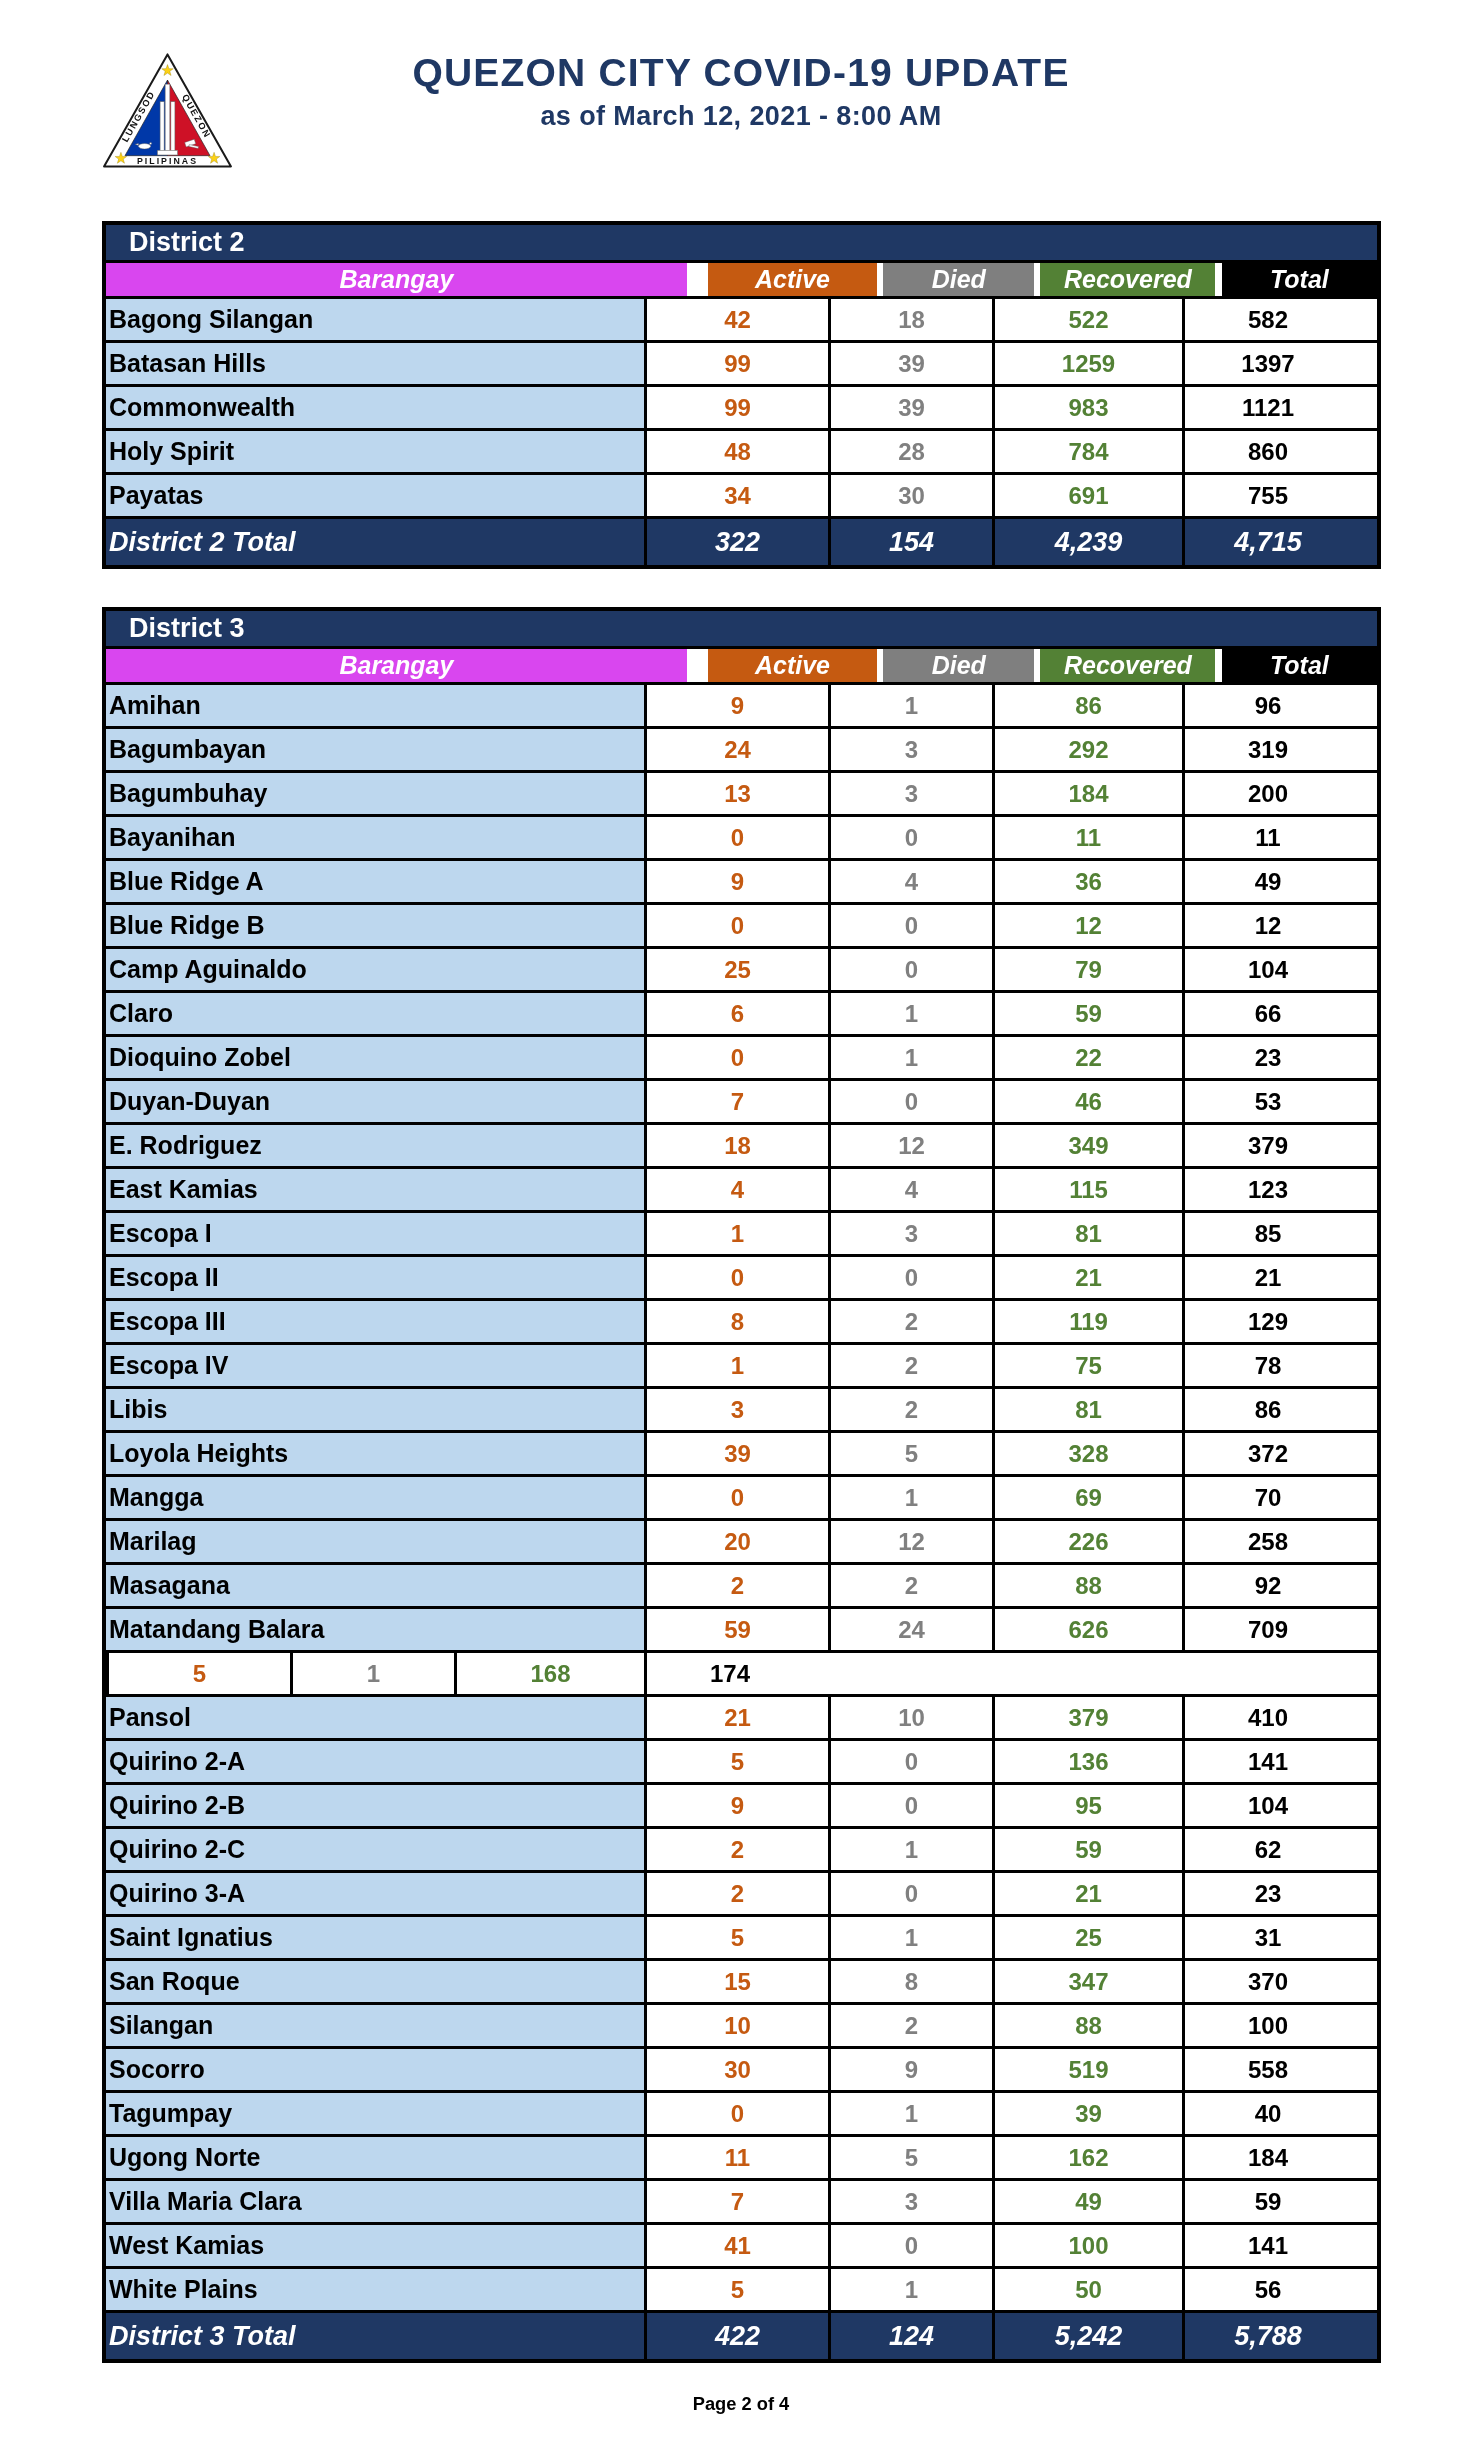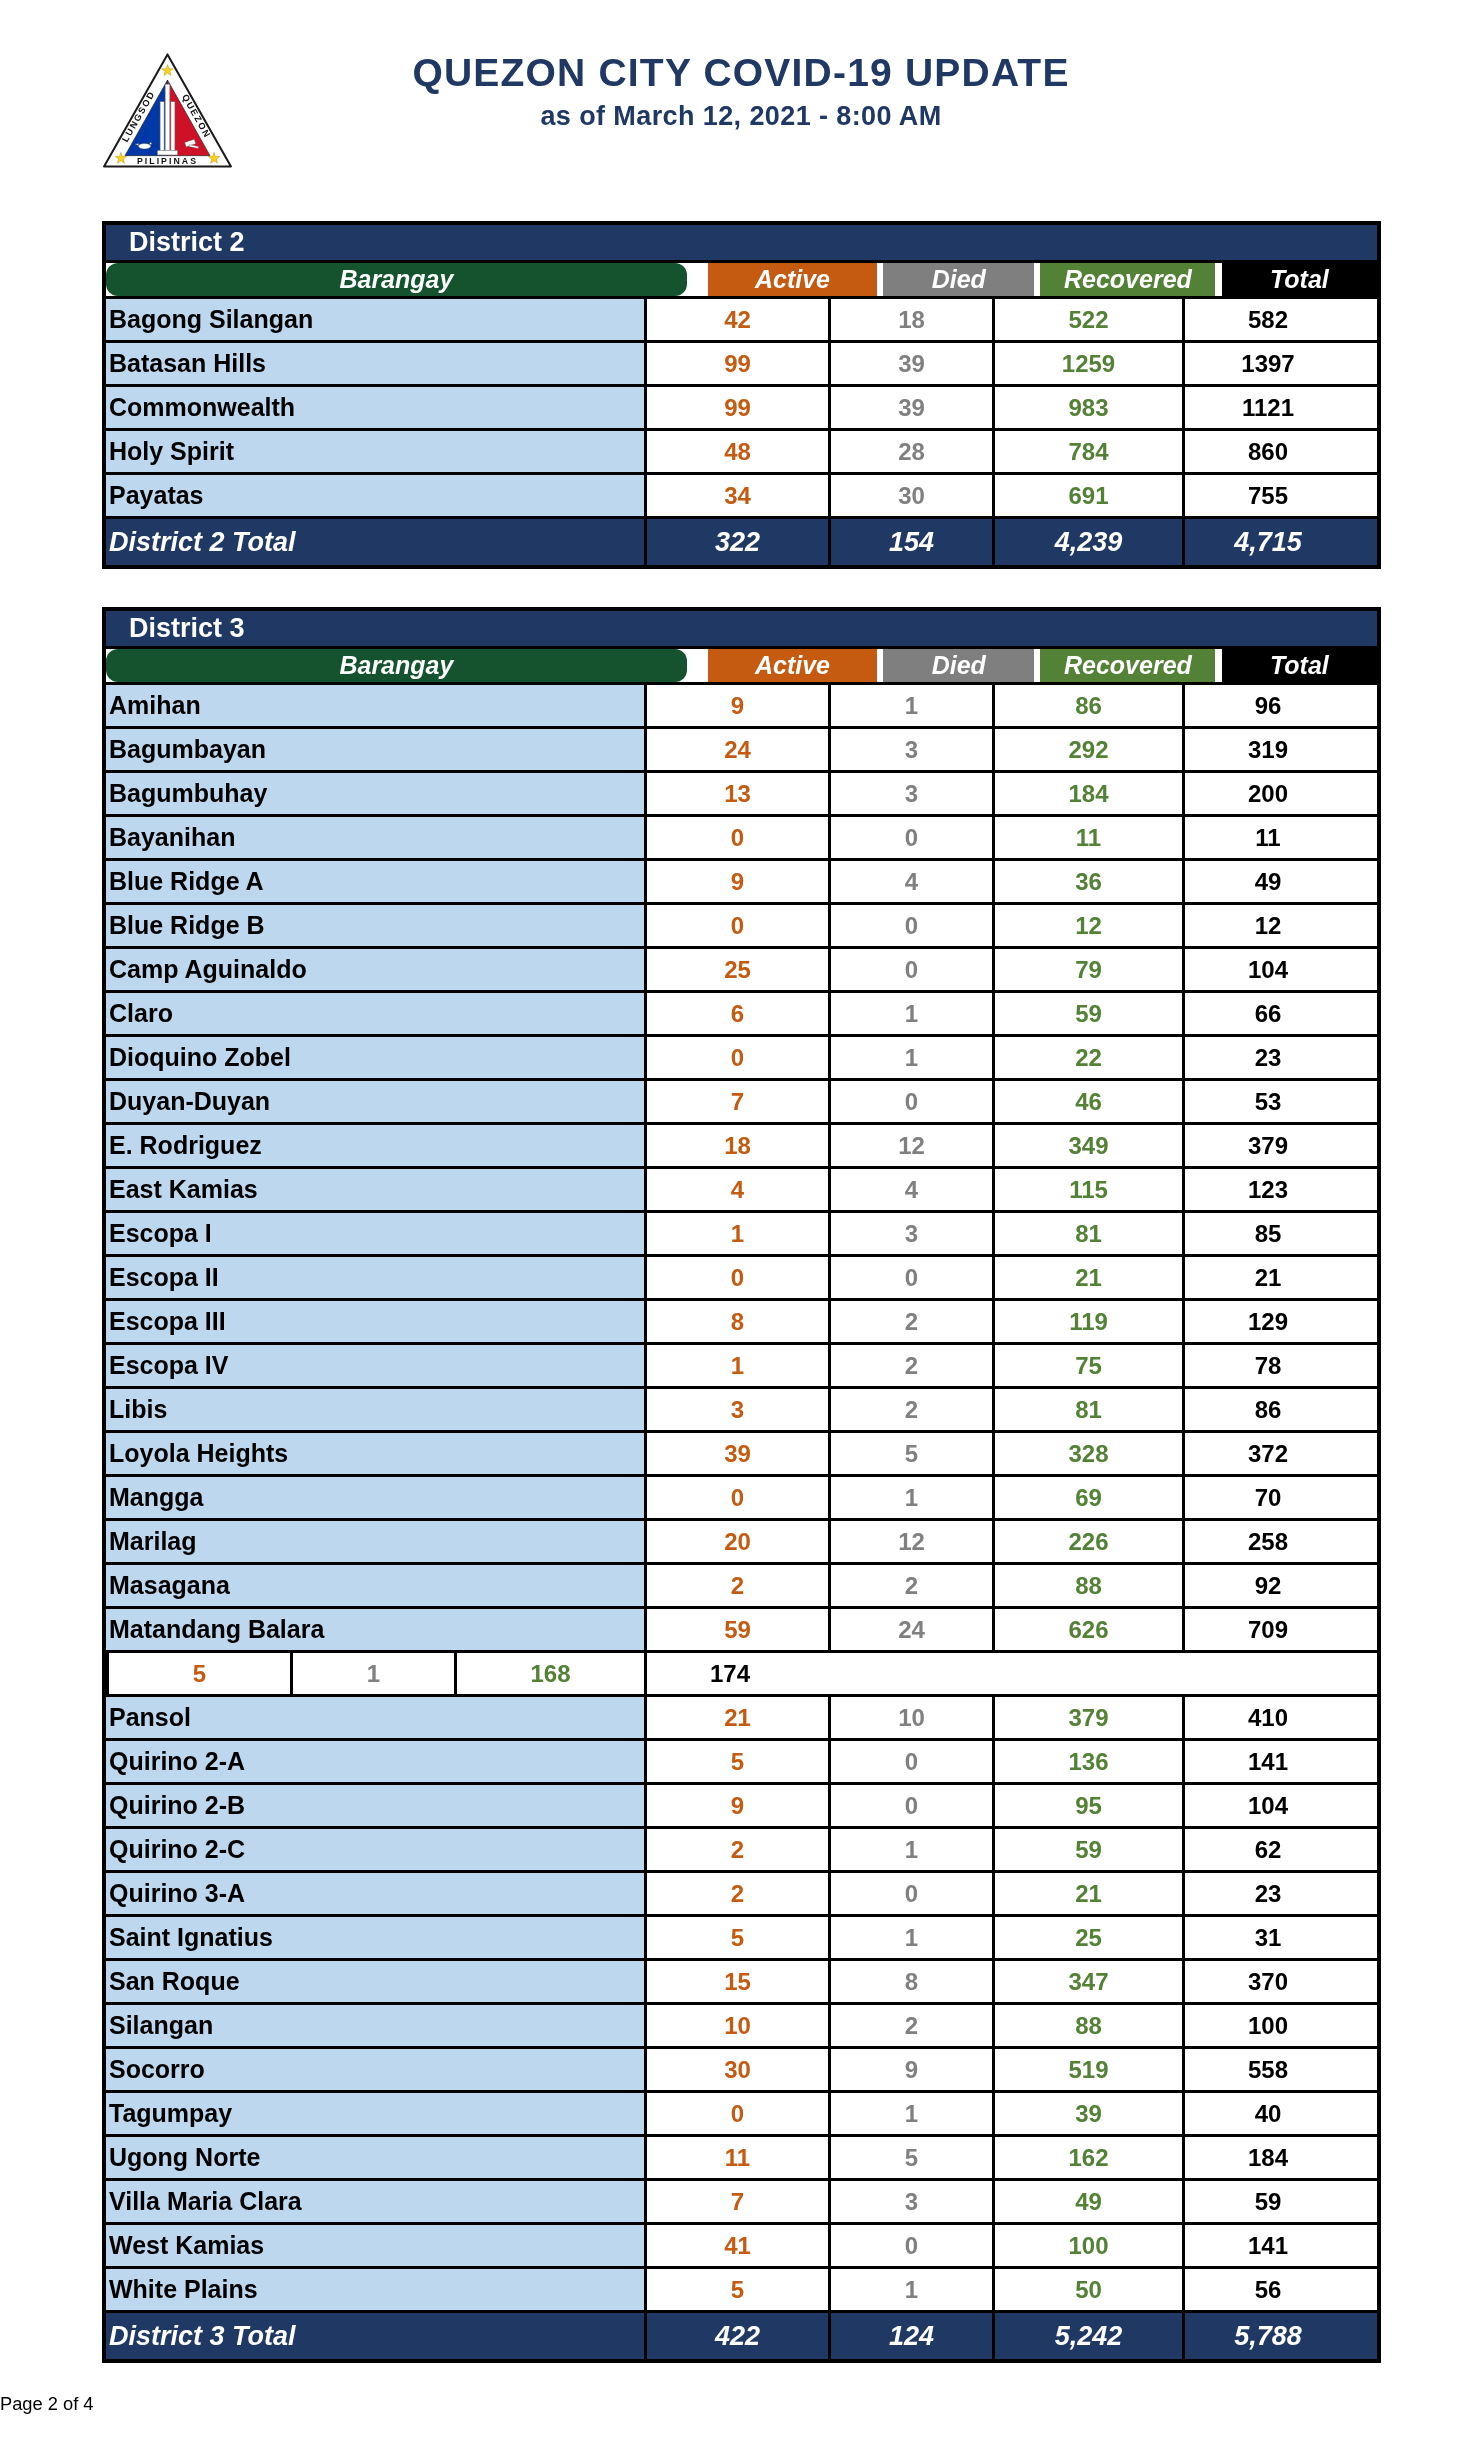--- a/index.html
+++ b/index.html
@@ -22,21 +22,21 @@
 
   .band {
     background:#1F3864; color:#fff; font-weight:bold; font-size:27px;
     height:35px; display:flex; align-items:center; padding-left:23px;
     border-bottom:3.2px solid #000;
   }
 
   .heads { display:flex; height:33px; border-bottom:3.2px solid #000; background:#fff; }
   .hcell { display:flex; align-items:center; justify-content:center;
            color:#fff; font-weight:bold; font-style:italic; font-size:25px; }
-  .hcell.name      { width:621px; background:#14532d;border-radius:12px; }
+  .hcell.name      { width:621px; background:#d946ef; }
   .hcell.active    { width:181px; background:#C55A11; margin-left:21px; }
   .hcell.died      { width:161px; background:#7F7F7F; margin-left:6.4px; }
   .hcell.recovered { width:187px; background:#538135; margin-left:6.4px; }
   .hcell.total     { width:166px; background:#000000; margin-left:6.4px; }
 
   .row { display:flex; height:41px; border-bottom:3.2px solid #000; background:#fff; }
   .rows-d3 .row { height:41px; }
   .cell { box-sizing:content-box; }
   .cell.name {
     width:535px; padding-left:3px; background:#BDD7EE; color:#000;
@@ -51,21 +51,21 @@
   .cell.num.recovered { width:187px; color:#538135; }
   .cell.num.total     { width:166px; color:#000000; }
 
   .trow { display:flex; height:46px; background:#1F3864; }
   .trow .cell.name { background:#1F3864; color:#fff; font-style:italic; font-size:27px; }
   .trow .cell.num  { font-style:italic; font-size:27px; }
   .trow .cell.num.active, .trow .cell.num.died,
   .trow .cell.num.recovered, .trow .cell.num.total { color:#ffffff; }
 
   
-  .footer { margin-top:30px; color:#000; font-weight:normal; font-size:18.3px; }
+  .footer { margin-top:30px; text-align:center; color:#000; font-weight:bold; font-size:18.3px; }
 
   .logo text { font-family:"Liberation Sans", sans-serif; }
 </style>
 </head>
 <body>
 
 <div class="page">
 
   <div class="header">
     <svg class="logo" viewBox="0 0 200 190">

